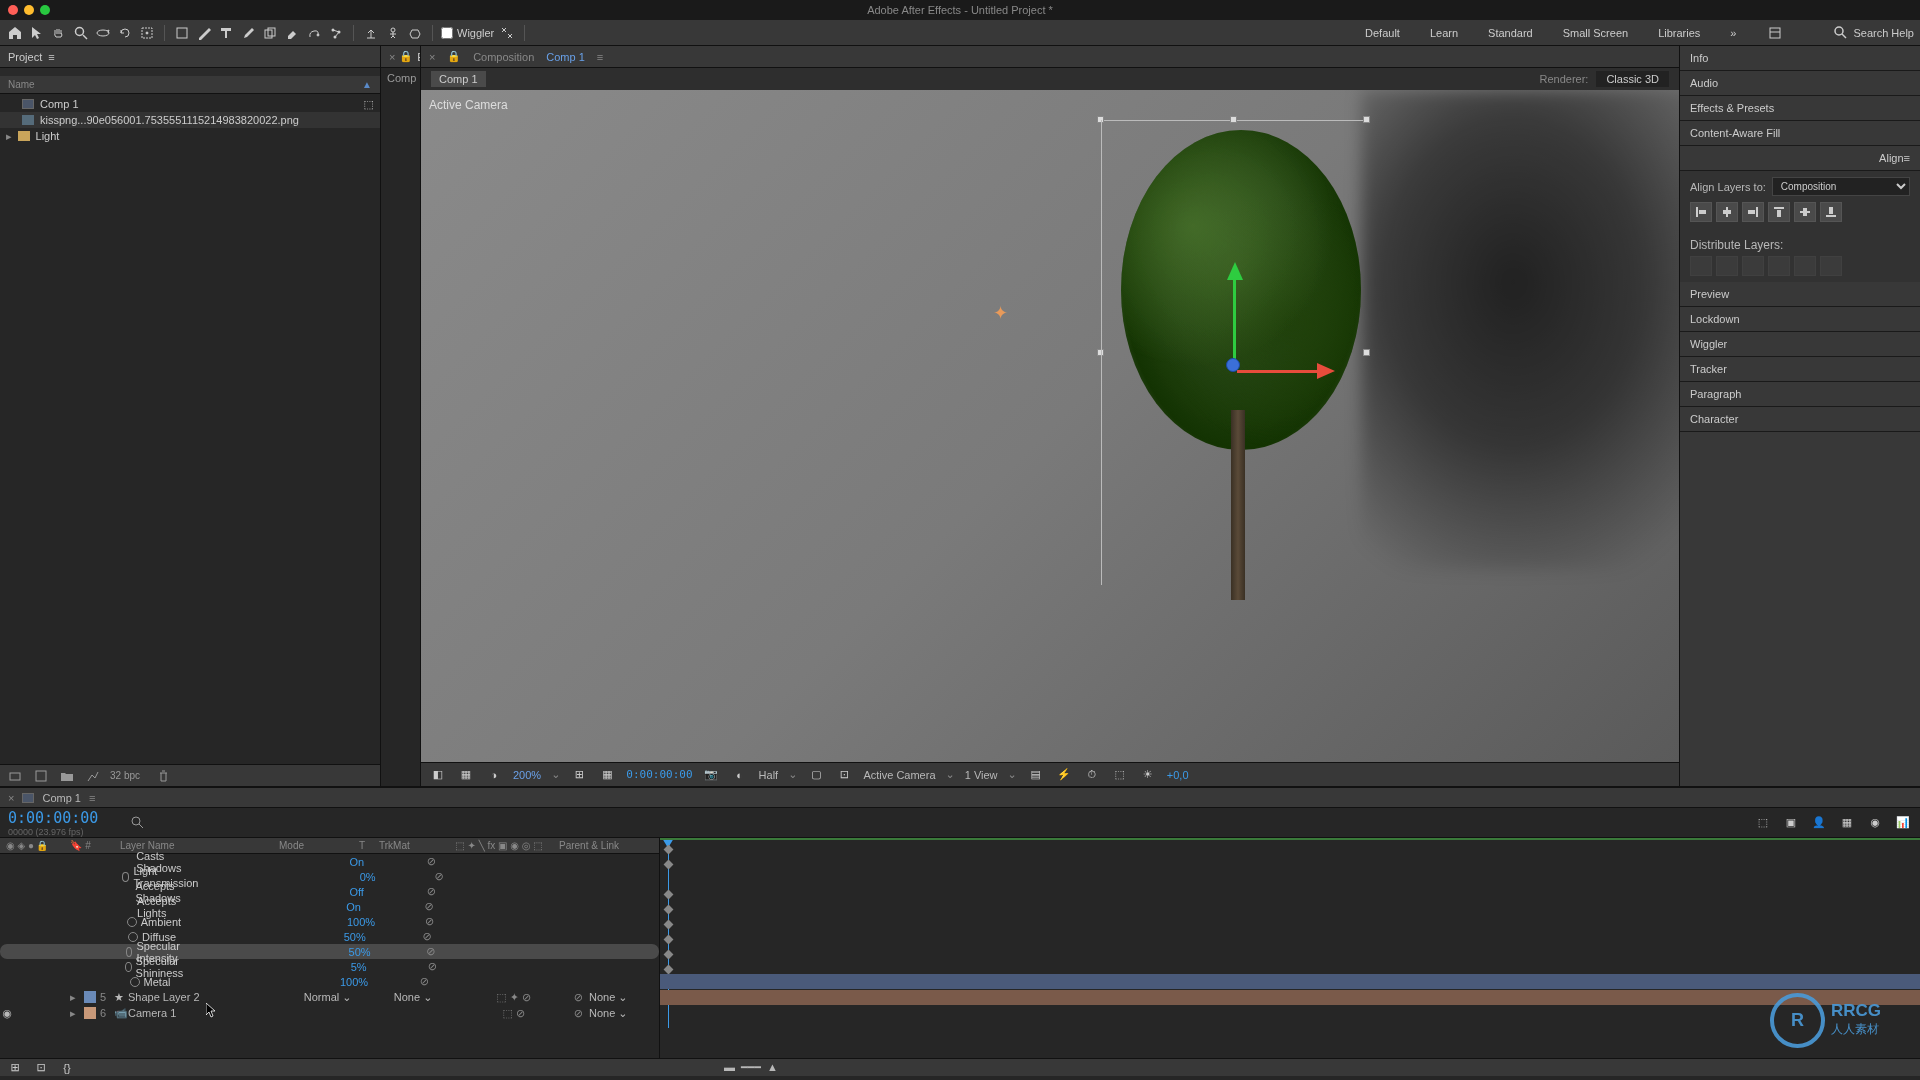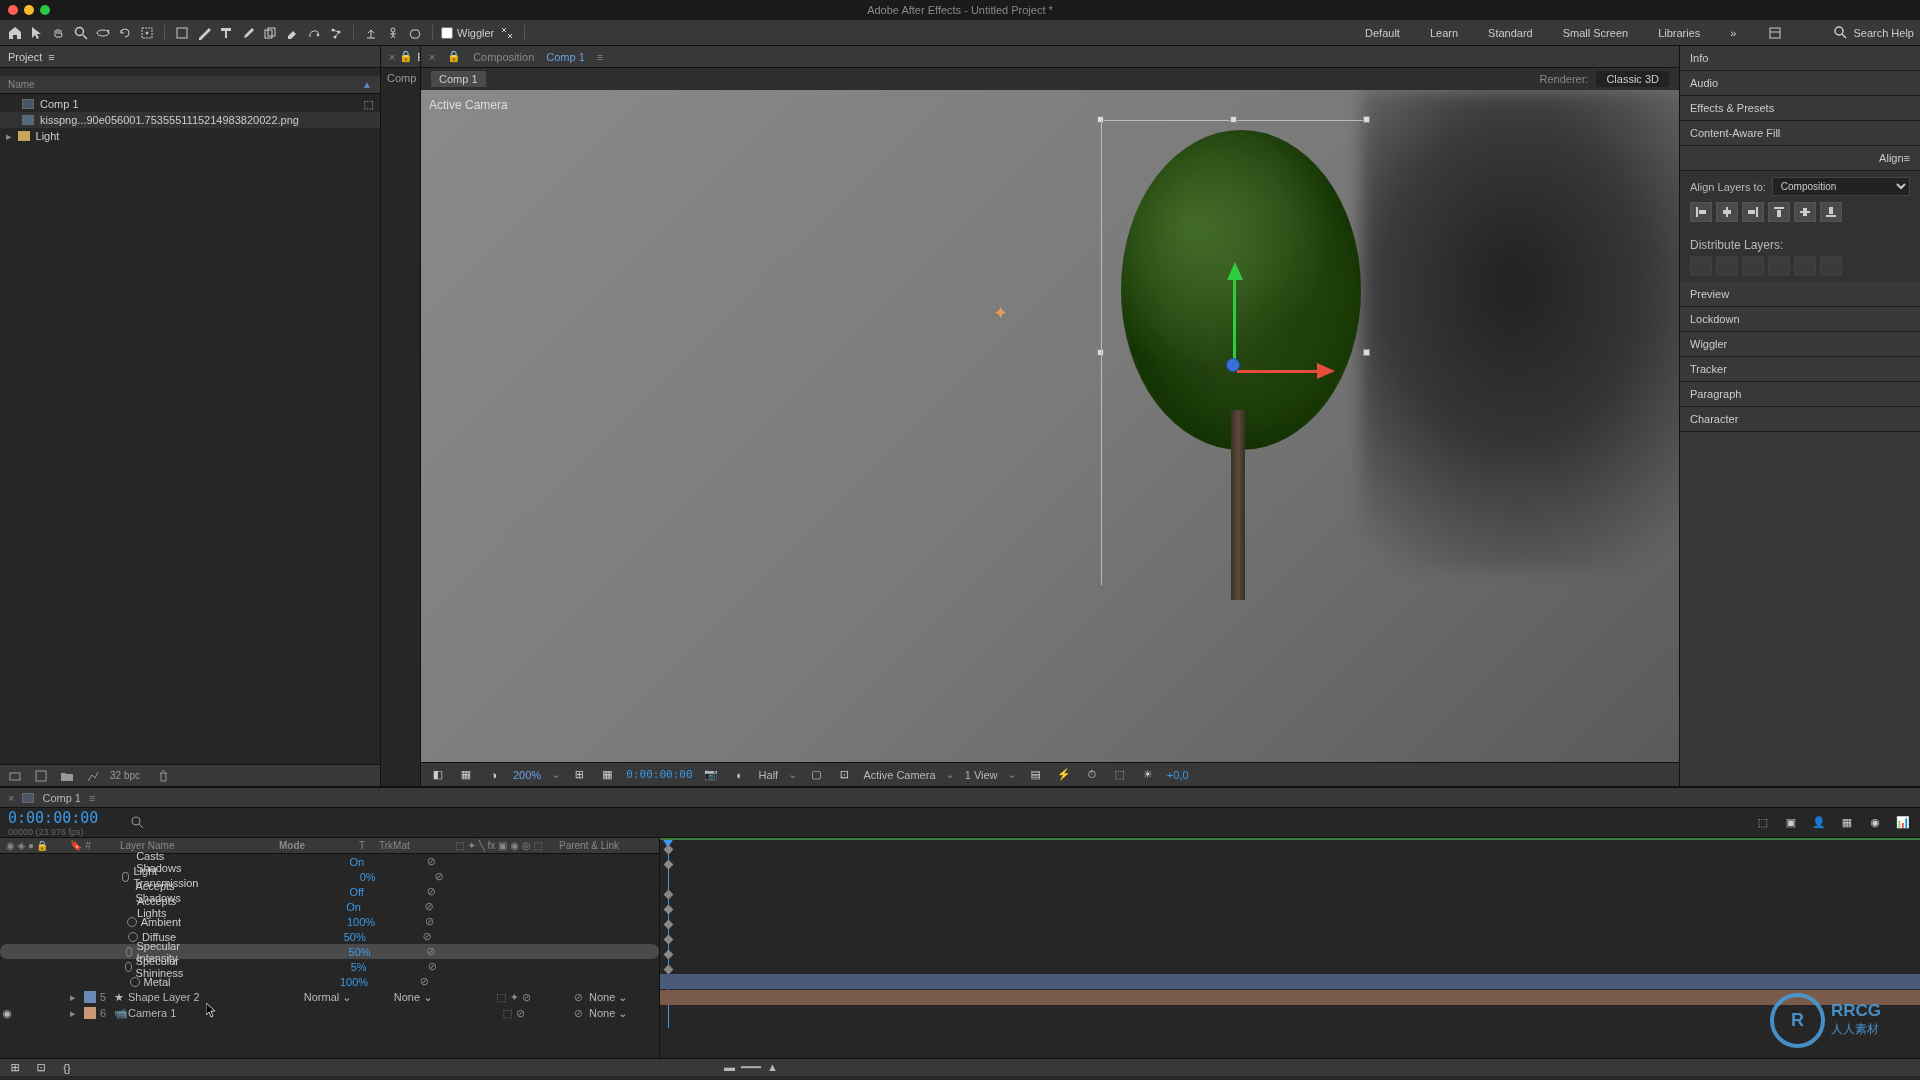--- a/index.html
+++ b/index.html
@@ -75,21 +75,21 @@
 .timeline { height:290px; background:#262626; border-top:2px solid #111; display:flex; flex-direction:column; }
 .tl-tabs { height:20px; background:#383838; display:flex; align-items:center; padding:0 8px; gap:8px; border-bottom:1px solid #111; font-size:11px; }
 .tl-header { height:30px; background:#262626; display:flex; align-items:center; padding:0 8px; gap:10px; border-bottom:1px solid #111; }
 .timecode { color:#3b9ae8; font-size:15px; font-family:monospace; }
 .tl-body { flex:1; display:flex; }
 .tl-left { width:660px; background:#262626; border-right:1px solid #111; display:flex; flex-direction:column; }
 .tl-colhead { height:16px; background:#383838; display:flex; align-items:center; font-size:10px; color:#888; border-bottom:1px solid #111; }
 .col-av { width:70px; padding-left:6px; }
 .col-label { width:50px; }
 .col-name { flex:1; }
-.col-mode { width:80px;font-weight:bold; }
+.col-mode { width:80px; }
 .col-t { width:20px; }
 .col-trk { width:60px; }
 .col-sw { width:120px; text-align:center; }
 .col-parent { width:100px; }
 .tl-row { height:15px; display:flex; align-items:center; font-size:11px; color:#ccc; }
 .tl-row.sel { background:#4a4a4a;border-radius:7px; }
 .prop-indent { width:130px; }
 .prop-name { flex:1; color:#ccc; display:flex; align-items:center; gap:4px; }
 .stopwatch { width:10px; height:10px; border:1px solid #888; border-radius:50%; display:inline-block; }
 .prop-val { width:80px; color:#3b9ae8; }

